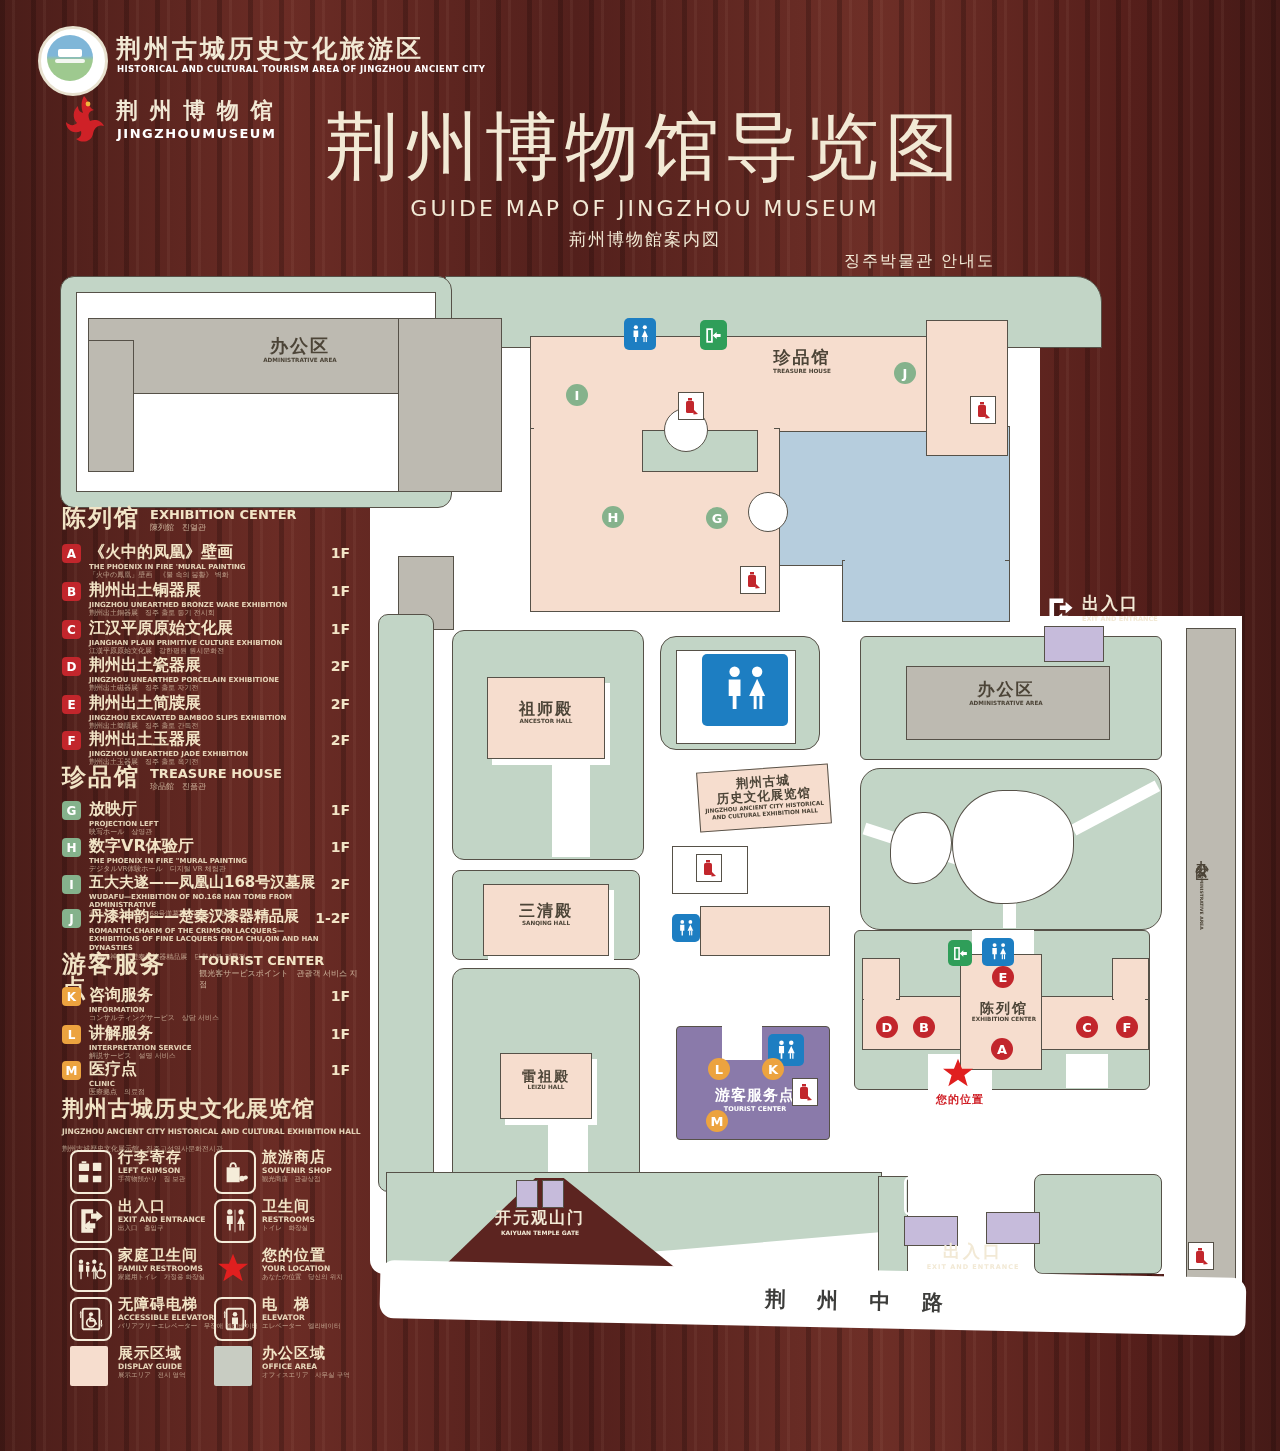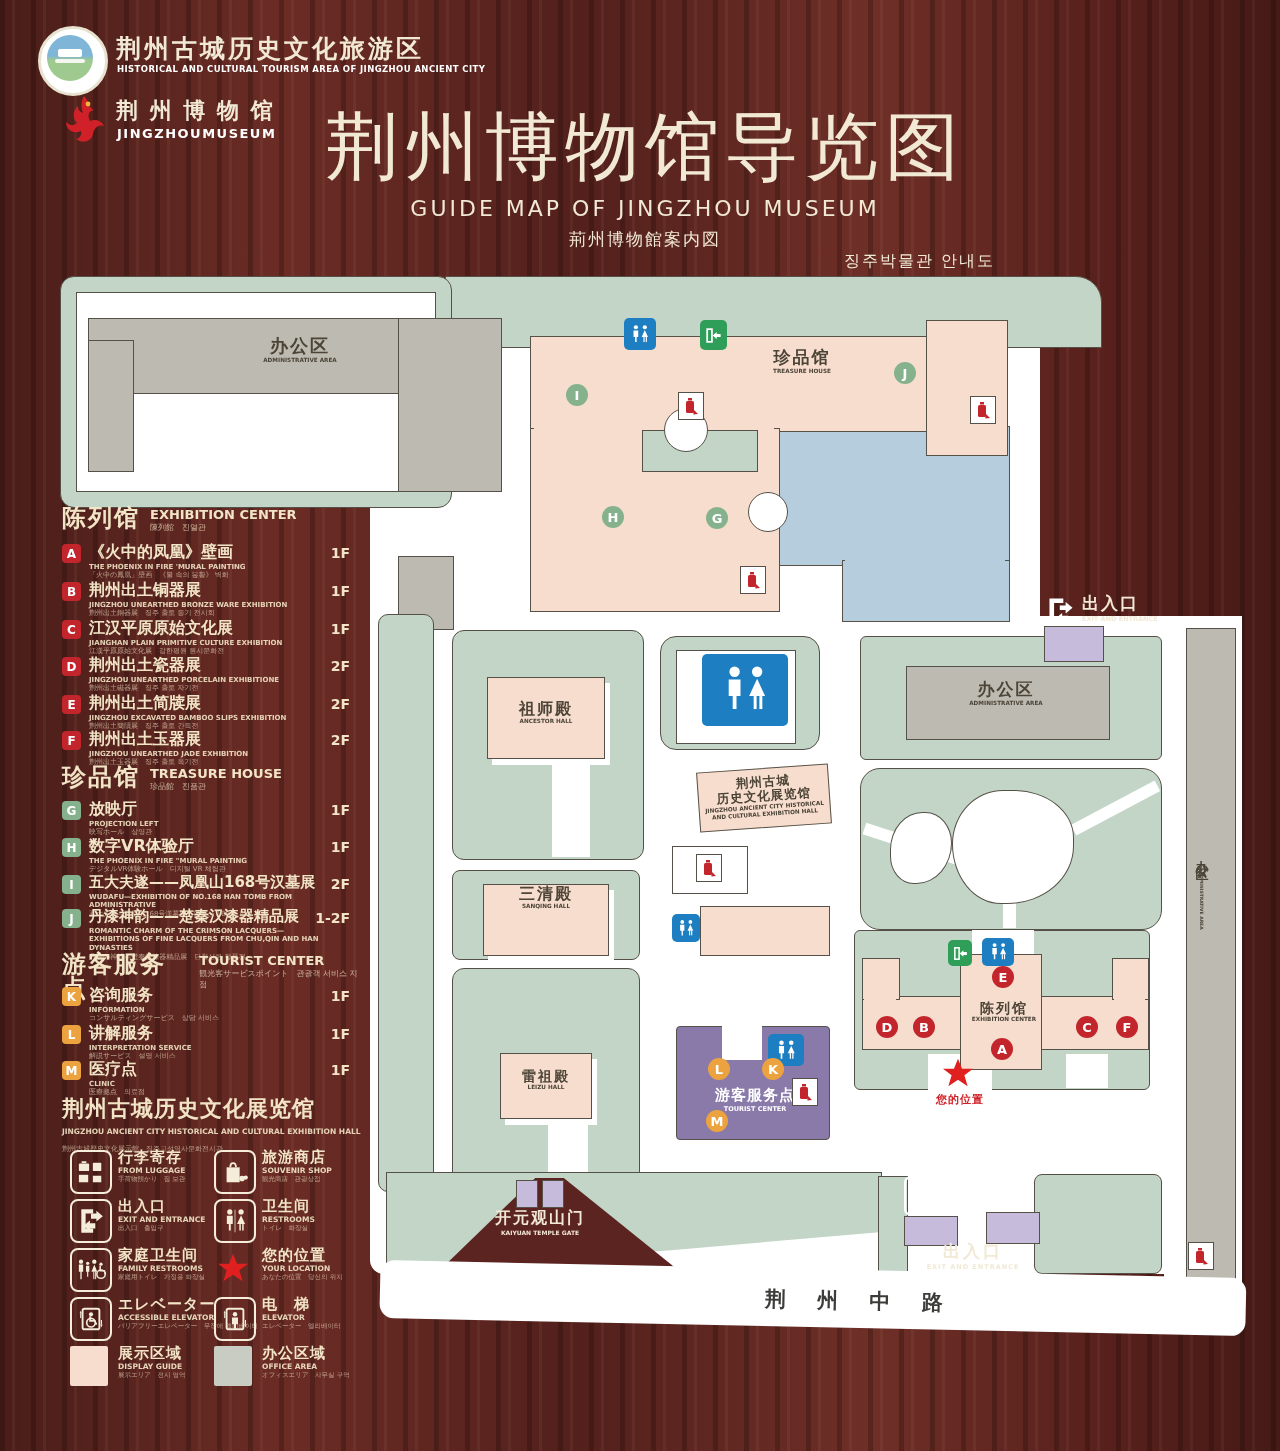--- a/index.html
+++ b/index.html
@@ -241,21 +241,21 @@
     <span style="font-size:4.5px;letter-spacing:0">ADMINISTRATIVE AREA</span>
   </div>
 
   <div class="abs pink hall" style="left:487px;top:677px;width:116px;height:80px">
     <div class="mlabel" style="margin-top:22px">
       <div class="mzh" style="font-size:16px">祖师殿</div>
       <div class="men">ANCESTOR HALL</div>
     </div>
   </div>
   <div class="abs pink hall" style="left:483px;top:884px;width:124px;height:70px">
-    <div class="mlabel" style="">
+    <div class="mlabel" style="margin-top:17px">
       <div class="mzh" style="font-size:16px">三清殿</div>
       <div class="men">SANQING HALL</div>
     </div>
   </div>
   <div class="abs pink hall" style="left:500px;top:1053px;width:90px;height:64px">
     <div class="mlabel" style="margin-top:14px">
       <div class="mzh" style="font-size:14px">雷祖殿</div>
       <div class="men">LEIZU HALL</div>
     </div>
   </div>
@@ -526,21 +526,21 @@
       <svg width="28" height="28" viewBox="0 0 30 30" fill="#f5ecd9">
           <rect x="2" y="6" width="11" height="8" rx="1"></rect>
           <rect x="5" y="3.5" width="5" height="2"></rect>
           <rect x="17" y="5" width="9" height="9" rx="1"></rect>
           <rect x="2" y="18" width="10" height="8"></rect>
           <path d="M17 19h9v7h-9z"></path>
         </svg>
     </div>
     <div class="lg-text">
         <div class="lg-zh">行李寄存</div>
-        <div class="lg-en">FROM LUGGAGE</div>
+        <div class="lg-en">LEFT CRIMSON</div>
         <div class="lg-jk">手荷物預かり　짐 보관</div>
       </div>
   </div>
   <div class="lg-cell" style="left:214px;top:1150px">
     <div class="lg-icon">
       <svg width="28" height="28" viewBox="0 0 30 30" fill="#f5ecd9">
           <path d="M6 10h14v16H6z"></path>
           <path d="M10 10c0-6 6-6 6 0" stroke="#f5ecd9" stroke-width="2" fill="none"></path>
           <circle cx="22.5" cy="22" r="3"></circle>
           <circle cx="26.5" cy="21" r="2.3"></circle>
@@ -625,21 +625,21 @@
         <circle cx="15" cy="10" r="2.2"></circle>
           <circle cx="15" cy="19" r="4.6" fill="none" stroke="#f5ecd9" stroke-width="1.8"></circle>
           <path d="M14 12v5h5l2 4" stroke="#f5ecd9" stroke-width="1.8" fill="none"></path>
         <polygon points="2.8,9 5.2,9 4,6"></polygon>
           <rect x="3.4" y="9" width="1.2" height="5"></rect>
         <polygon points="25,21 27.4,21 26.2,24"></polygon>
           <rect x="25.6" y="16" width="1.2" height="5"></rect>
         </svg>
     </div>
     <div class="lg-text">
-        <div class="lg-zh">エレベーター</div>
+        <div class="lg-zh">无障碍电梯</div>
         <div class="lg-en">ACCESSIBLE ELEVATOR</div>
         <div class="lg-jk">バリアフリーエレベーター　무장애 엘리베이터</div>
       </div>
   </div>
   <div class="lg-cell" style="left:214px;top:1297px">
     <div class="lg-icon">
       <svg width="28" height="28" viewBox="0 0 30 30" fill="#f5ecd9">
         <rect x="6" y="4" width="18" height="22" rx="2" fill="none" stroke="#f5ecd9" stroke-width="2"></rect>
         <circle cx="15" cy="10" r="2.4"></circle>
           <path d="M11.8 13.5h6.4v7h-2.1V26h-2.2v-5.5h-2.1z"></path>

